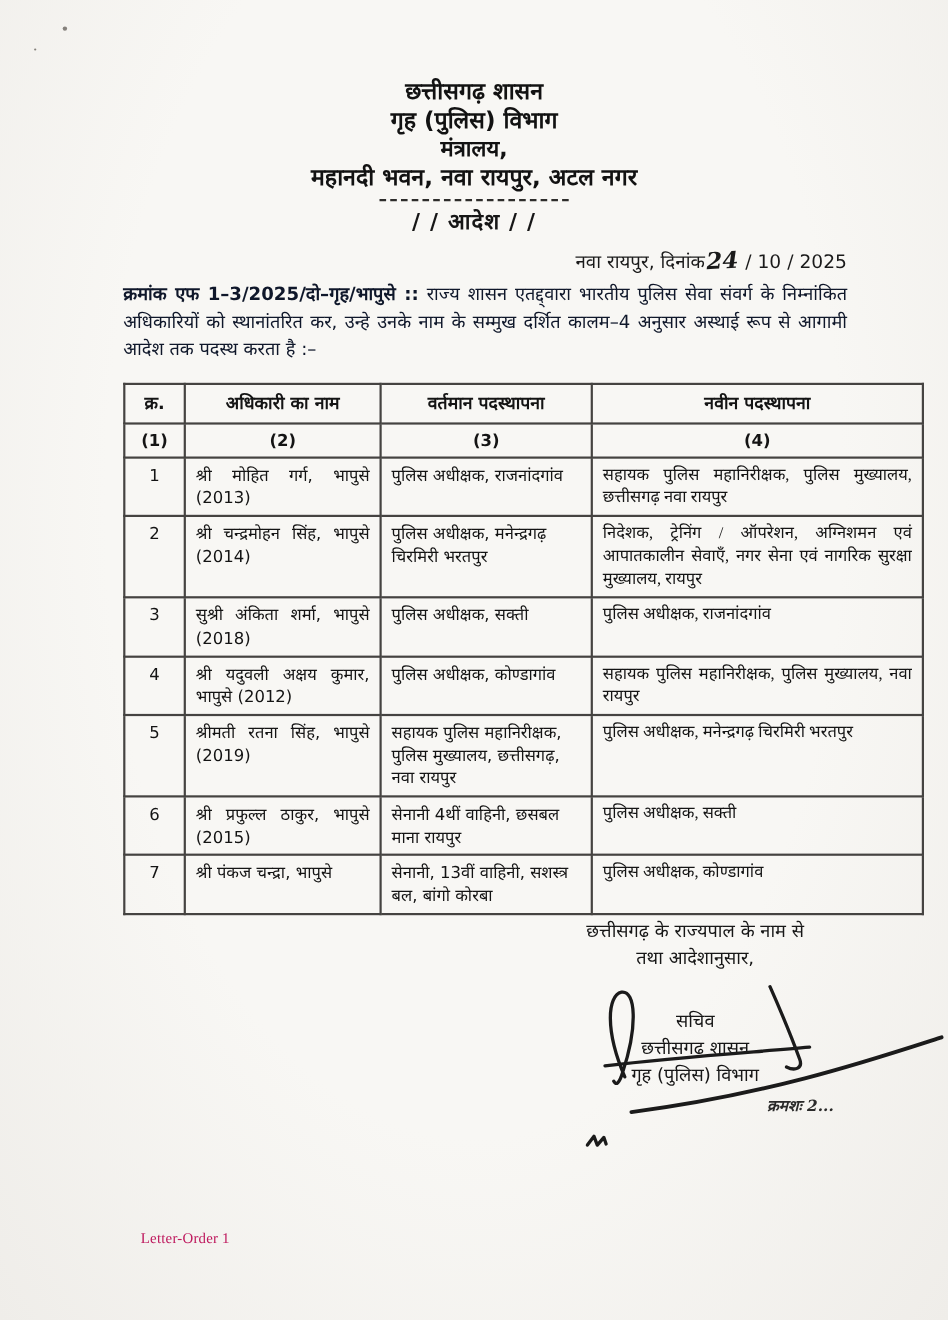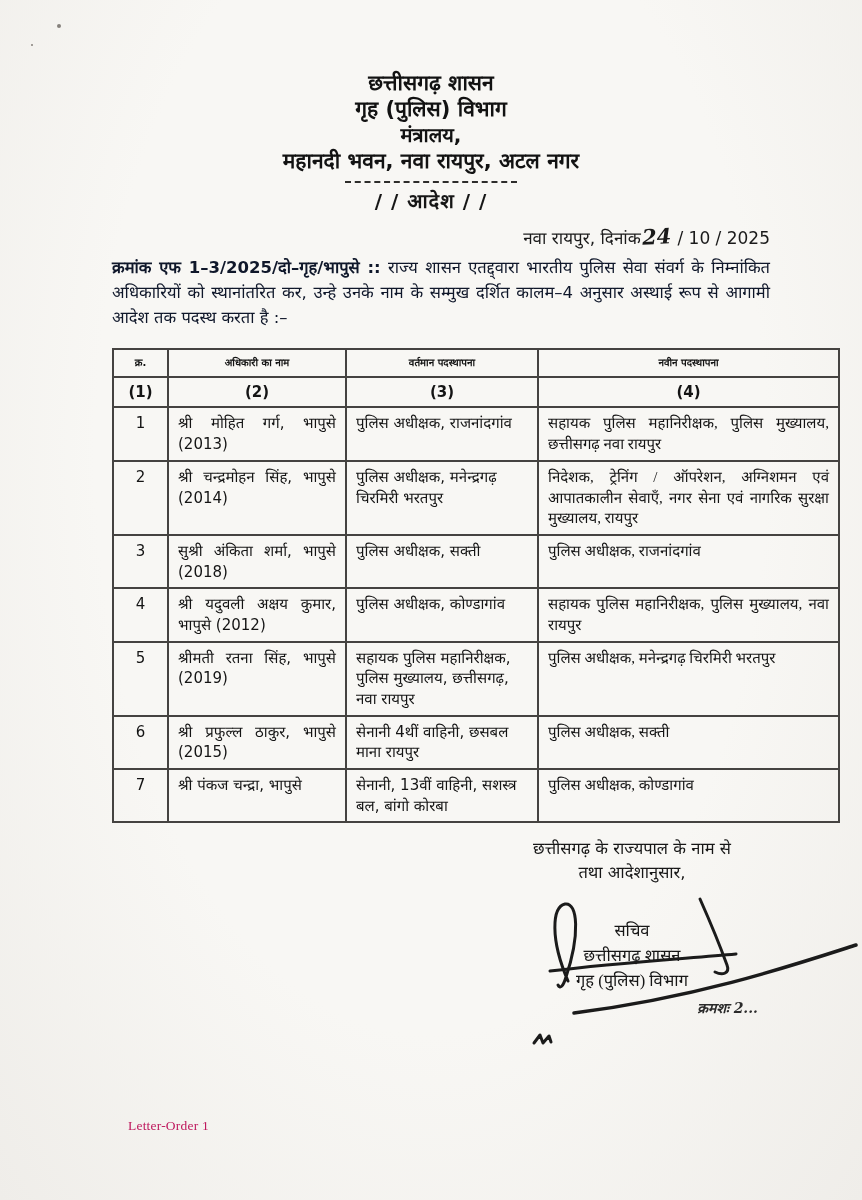--- a/index.html
+++ b/index.html
@@ -31,33 +31,33 @@
     font-size:16.5px;line-height:1.5;text-align:justify;color:#0f172a;}
   .intro .lead{font-weight:700;}
 
   
   .content{position:absolute;top:348px;left:112px;width:726px;}
   table.officers{border-collapse:collapse;width:726px;table-layout:fixed;background:transparent;}
   .officers th,.officers td{
     border:2px solid #454341;padding:5px 9px;vertical-align:top;
     font-size:15px;line-height:1.38;color:#141414;
   }
-  .officers th{font-weight:700;font-size:10px;text-align:center;padding:6px 4px;}
+  .officers th{font-weight:700;font-size:16px;text-align:center;padding:6px 4px;}
   .officers .colnum{text-align:center;font-weight:600;padding:4px;}
   .officers td.c-sno{text-align:center;}
   .officers td.c-name{text-align:justify;}
   .officers td.c-cur{text-align:left;}
   .officers td.c-new{text-align:justify;font-family:Liberation Serif, serif;}
 
   
-  .sig-block{position:relative;width:336px;margin-left:352px;margin-top:14px;text-align:center;}
+  .sig-block{position:relative;width:336px;margin-left:352px;margin-top:3px;text-align:center;}
   .sig-line{font-size:16.5px;font-weight:500;line-height:1.45;color:#171717;}
   .sig-gap{height:34px;}
   .sig-name{font-size:17px;font-weight:600;line-height:1.4;}
-  .sig-role,.sig-org{font-size:16.5px;font-weight:500;line-height:1.5;font-family:Liberation Serif, serif;}
+  .sig-role,.sig-org{font-size:16.5px;font-weight:500;line-height:1.5;}
   .continued{font-size:14px;font-style:italic;font-weight:600;text-align:right;
     padding-right:42px;margin-top:4px;font-family:"DejaVu Serif", serif;color:#2a2a2a;}
   .scrawl{position:absolute;left:0;top:40px;overflow:visible;pointer-events:none;}
 
   
   .footer-ref{position:absolute;left:128px;top:1118px;font-size:13.5px;color:#be185d;
     font-family:Liberation Serif, serif;letter-spacing:.2px;}
 </style>
 </head>
 <body>

